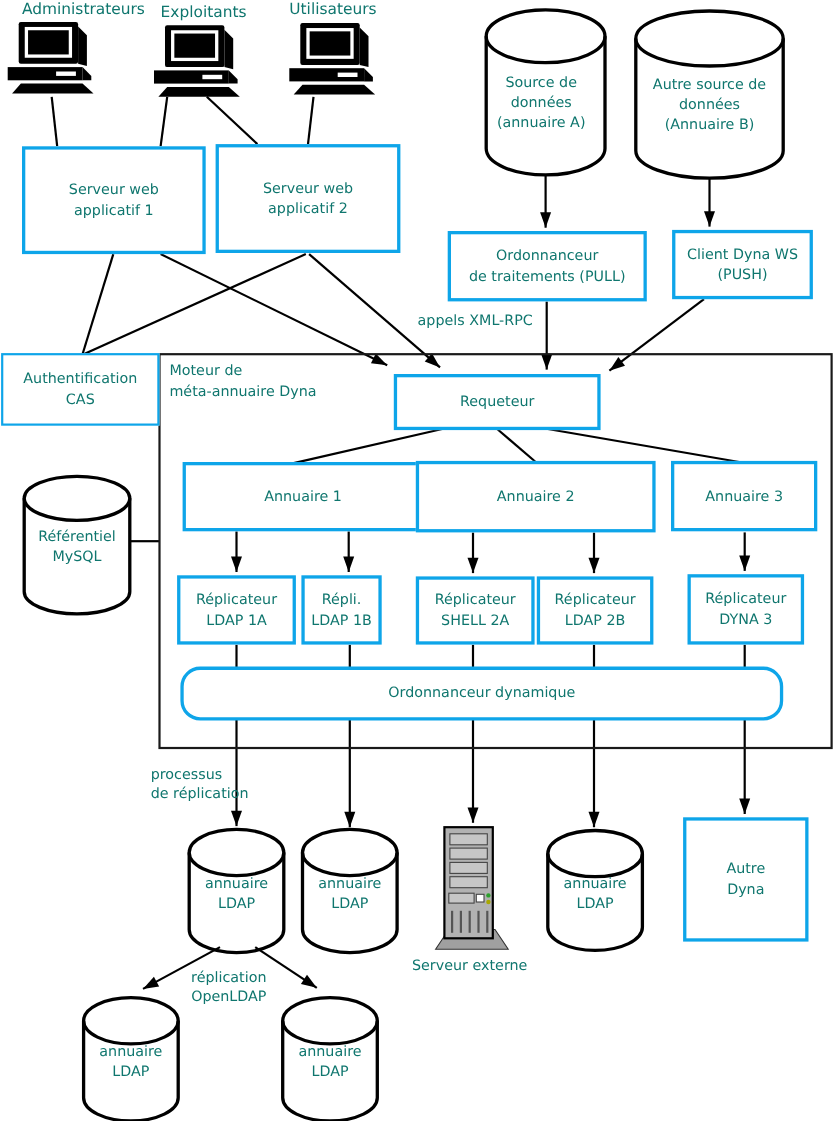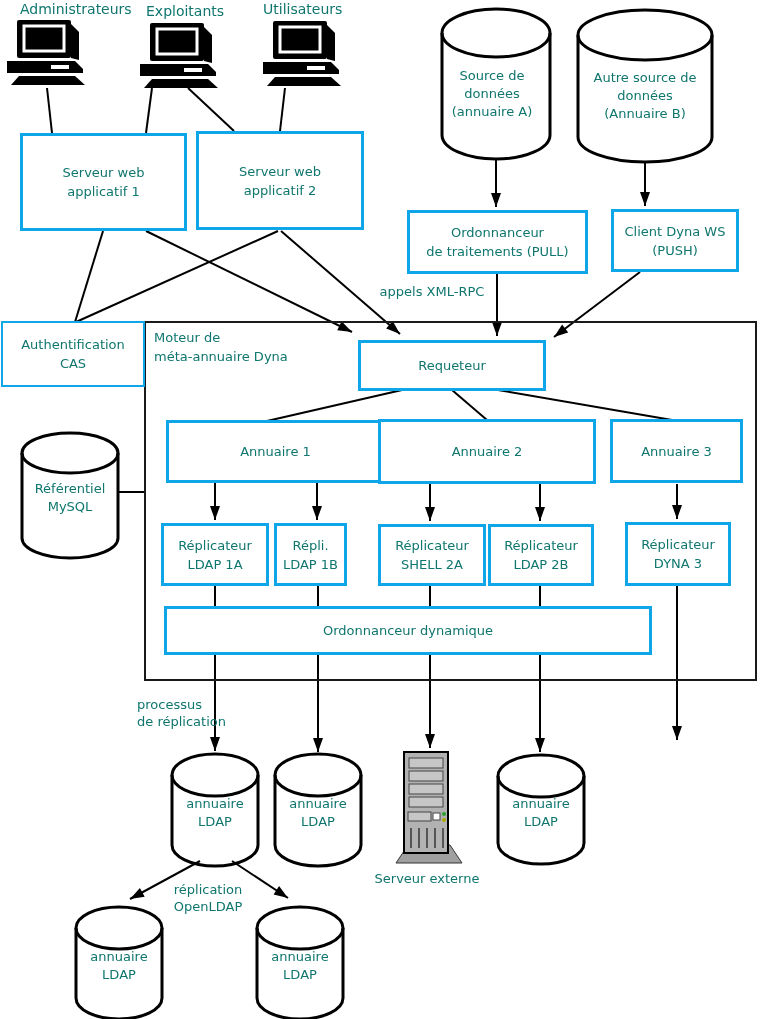--- a/index.html
+++ b/index.html
@@ -182,15 +182,17 @@
   <div class="node" style="left:161px;top:523px;width:108px;height:63px;">Réplicateur
 LDAP 1A</div>
   <div class="node" style="left:274px;top:523px;width:73px;height:63px;">Répli.
 LDAP 1B</div>
   <div class="node" style="left:378px;top:524px;width:108px;height:62px;">Réplicateur
 SHELL 2A</div>
   <div class="node" style="left:488px;top:524px;width:106px;height:62px;">Réplicateur
 LDAP 2B</div>
   <div class="node" style="left:625px;top:522px;width:106px;height:64px;">Réplicateur
 DYNA 3</div>
-  <div class="node" style="left:164px;top:606px;width:488px;height:49px;">Ordonnanceur dynamique</div>
+  <div class="node" style="left:164px;top:606px;width:548px;height:49px;border-radius:18px;">Ordonnanceur dynamique</div>
+  <div class="node" style="left:621px;top:743px;width:114px;height:113px;">Autre
+Dyna</div>
 
 </div>
 
 </body></html>

